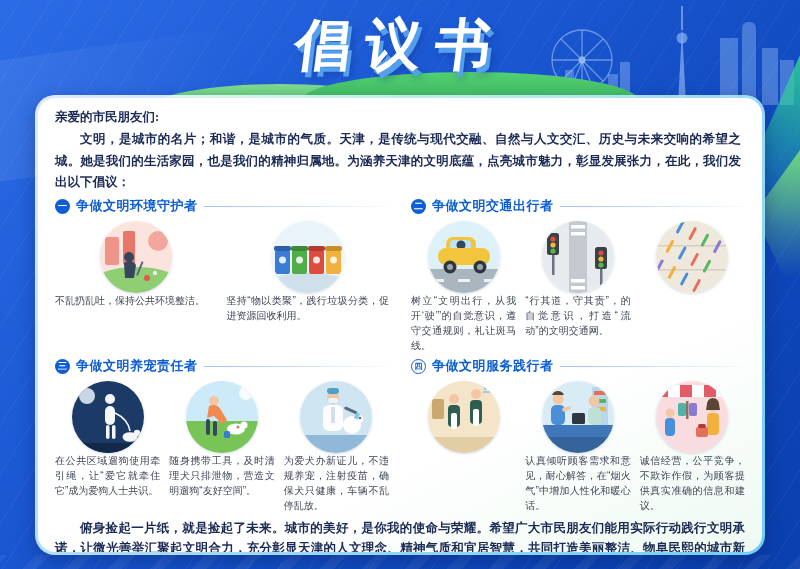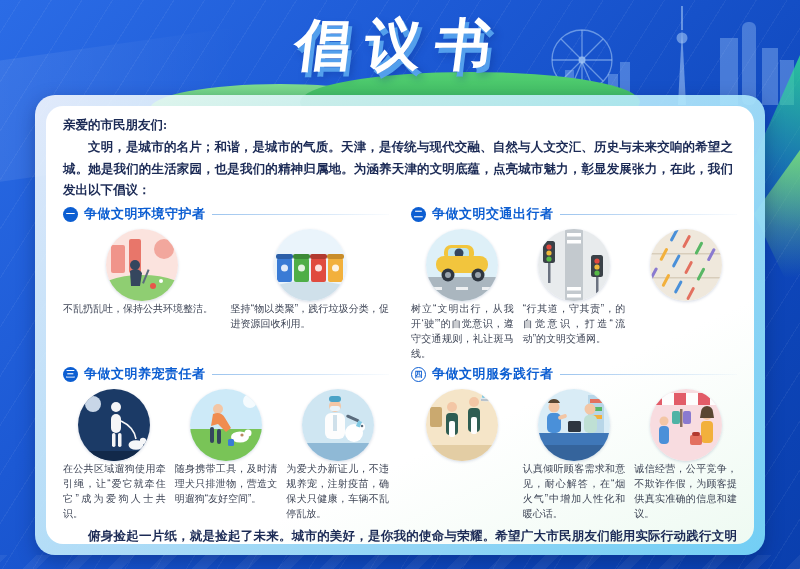--- a/index.html
+++ b/index.html
@@ -21,21 +21,21 @@
     clip-path:polygon(100% 0,100% 100%,0 40%);}
   .hill{position:absolute;left:300px;top:72px;width:340px;height:60px;border-radius:50%;
     background:linear-gradient(180deg,#53cf72,#2aa851);}
   .hill2{position:absolute;left:150px;top:84px;width:260px;height:50px;border-radius:50%;
     background:linear-gradient(180deg,#7fdc90,#3db55e);}
   .title{position:absolute;left:0;right:0;top:8px;text-align:center;margin:0;
     font-size:56px;font-weight:bold;color:#ffffff;letter-spacing:14px;
     transform:skewX(-7deg);z-index:1;font-family:"Liberation Sans",sans-serif;
     text-shadow:4px 5px 0 rgba(86,163,238,0.95),6px 7px 8px rgba(10,40,120,0.4);}
   .card-frame{position:absolute;left:35px;top:95px;width:730px;height:460px;z-index:2;
-    border-radius:20px;padding:11px;box-sizing:border-box;
+    border-radius:20px;padding:3px;box-sizing:border-box;
     background:linear-gradient(135deg,rgba(255,255,255,0.85),rgba(120,214,248,0.95));
     box-shadow:0 6px 18px rgba(5,25,80,0.35);}
   .card{width:100%;height:100%;box-sizing:border-box;border-radius:17px;overflow:hidden;
     background:linear-gradient(155deg,#ffffff 68%,#eefaf2 100%);
     padding:11px 17px 6px 17px;}
   .greeting{margin:0;font-family:"Liberation Serif",serif;font-weight:bold;
     font-size:12.5px;color:#1b2a55;}
   .intro{margin:3px 4px 4px 0;font-family:"Liberation Serif",serif;font-weight:bold;
     font-size:12.5px;line-height:1.72;color:#1b2a55;text-indent:2em;text-align:justify;}
   .sections{display:grid;grid-template-columns:1fr 1fr;column-gap:22px;row-gap:5px;}

